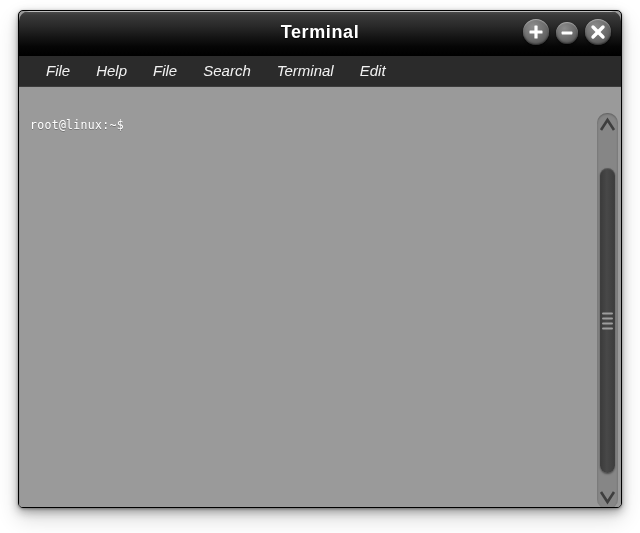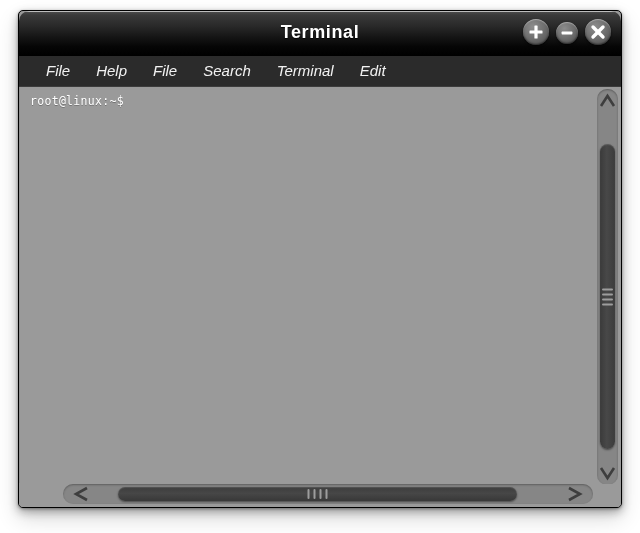--- a/index.html
+++ b/index.html
@@ -108,20 +108,21 @@
     padding: 2px 13px 3px 13px;
     cursor: default;
     white-space: nowrap;
   }
 
   
   #termwrap {
     position: relative;
     height: 420px;
     background: #9a9a9a;
+    margin-top: 24px;
   }
   #term-content {
     position: absolute;
     left: 0; top: 0;
     right: 24px;
     bottom: 24px;
     background: #9a9a9a;
     border-left: 1px solid #8f8f8f;
     padding: 7px 0 0 10px;
     box-sizing: border-box;

